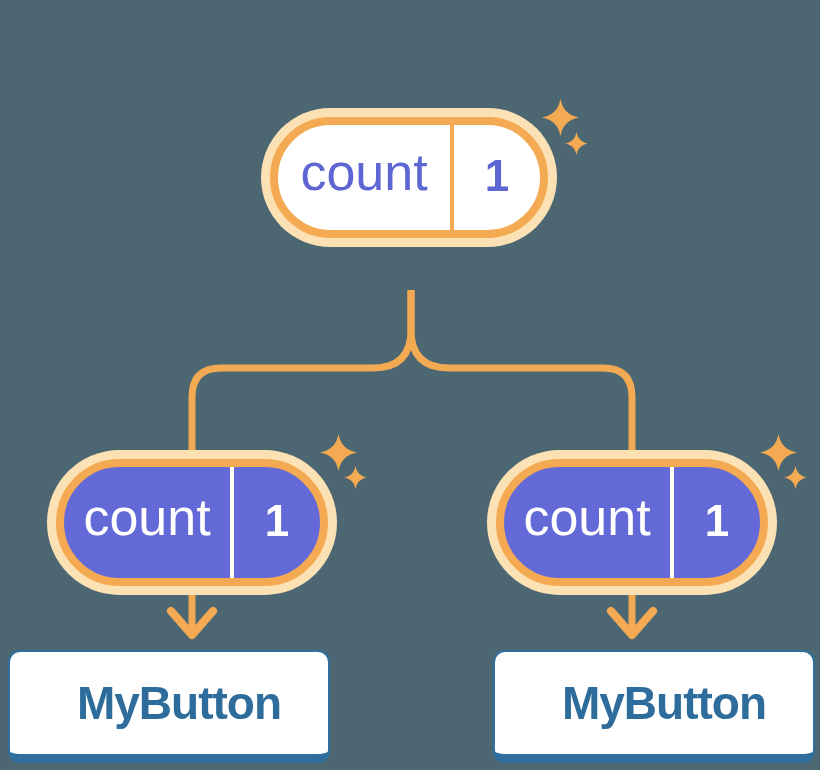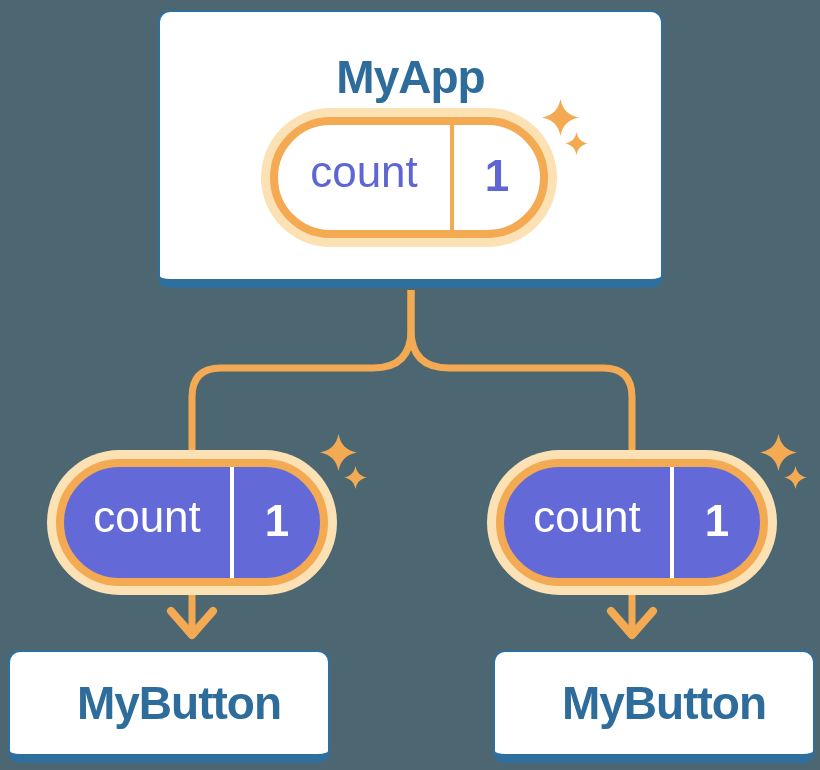--- a/index.html
+++ b/index.html
@@ -64,21 +64,21 @@
     align-items:stretch;
     overflow:hidden;
   }
   .pill.top{left:261px;top:108px;width:296px;height:139px;}
   .pill.dark .pill-inner{background:var(--purple);}
   .pill.child-left{left:47px;top:450px;width:290px;height:145px;}
   .pill.child-right{left:487px;top:450px;width:290px;height:145px;}
 
   .pill-label{
     flex:1;display:flex;align-items:center;justify-content:center;
-    font-size:44px;color:var(--purple-text);
+    font-size:52px;color:var(--purple-text);
     padding-bottom:12px;
   }
   .pill-divider{width:4px;background:var(--orange);}
   .pill-value{
     width:86px;display:flex;align-items:center;justify-content:center;
     font-size:44px;font-weight:700;color:var(--purple-text);
     padding-bottom:4px;
   }
   .pill.dark .pill-label{color:#fff;font-weight:500;}
   .pill.dark .pill-divider{background:#fff;}
@@ -93,23 +93,20 @@
 
   <svg class="connectors" width="820" height="770" viewBox="0 0 820 770">
     <g fill="none" stroke="#F3AA52" stroke-width="7">
       <path d="M411 290 V330 Q411 368 373 368 H221 Q192 368 192 397 V632"></path>
       <path d="M411 290 V330 Q411 368 449 368 H603 Q632 368 632 397 V632"></path>
       <path stroke-width="8" stroke-linecap="round" stroke-linejoin="round" d="M171 611 L192 635 L213 611"></path>
       <path stroke-width="8" stroke-linecap="round" stroke-linejoin="round" d="M611 611 L632 635 L653 611"></path>
     </g>
   </svg>
 
-  <div class="card root-card">
-    <div class="card-title">MyApp</div>
-  </div>
 
   <div class="pill top">
     <div class="pill-inner">
       <div class="pill-label">count</div>
       <div class="pill-divider"></div>
       <div class="pill-value">1</div>
     </div>
   </div>
 
   <div class="pill dark child-left">

